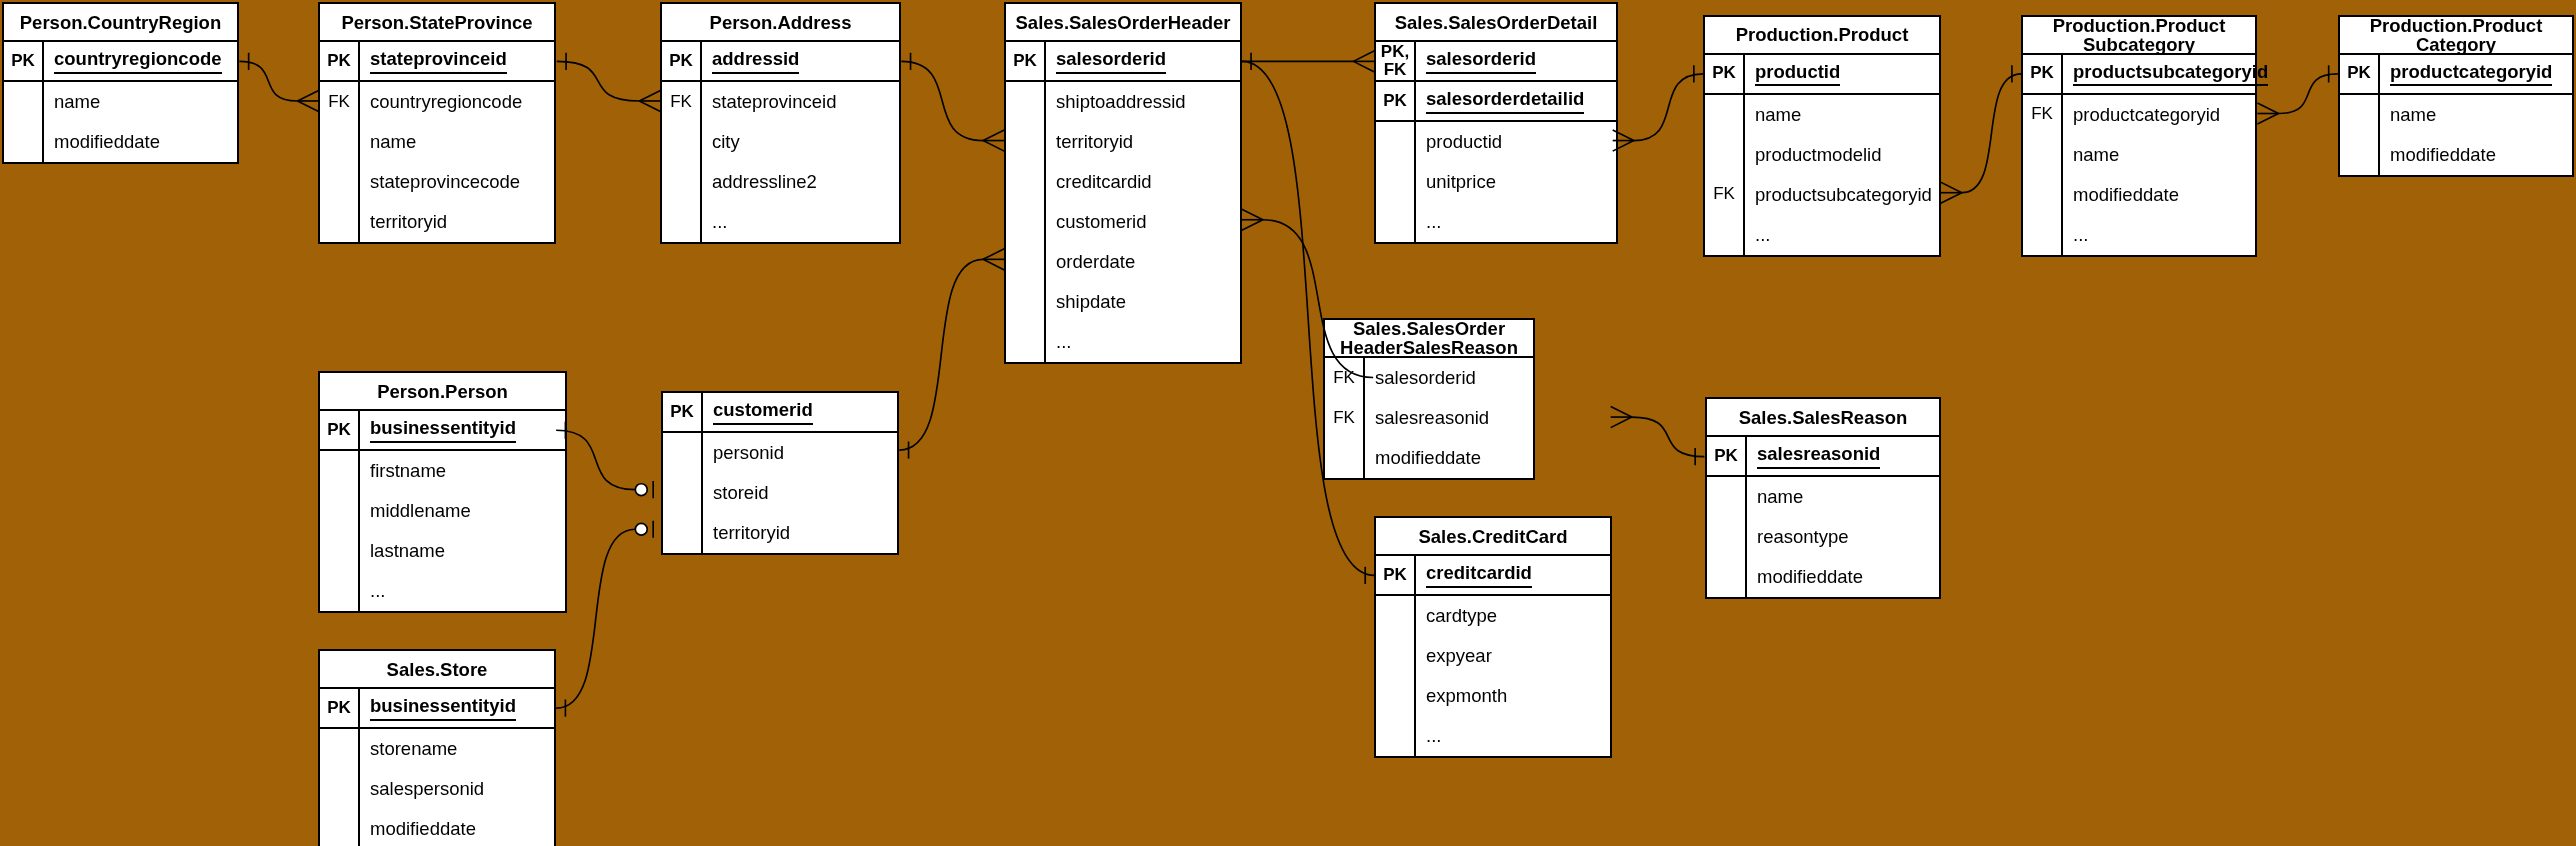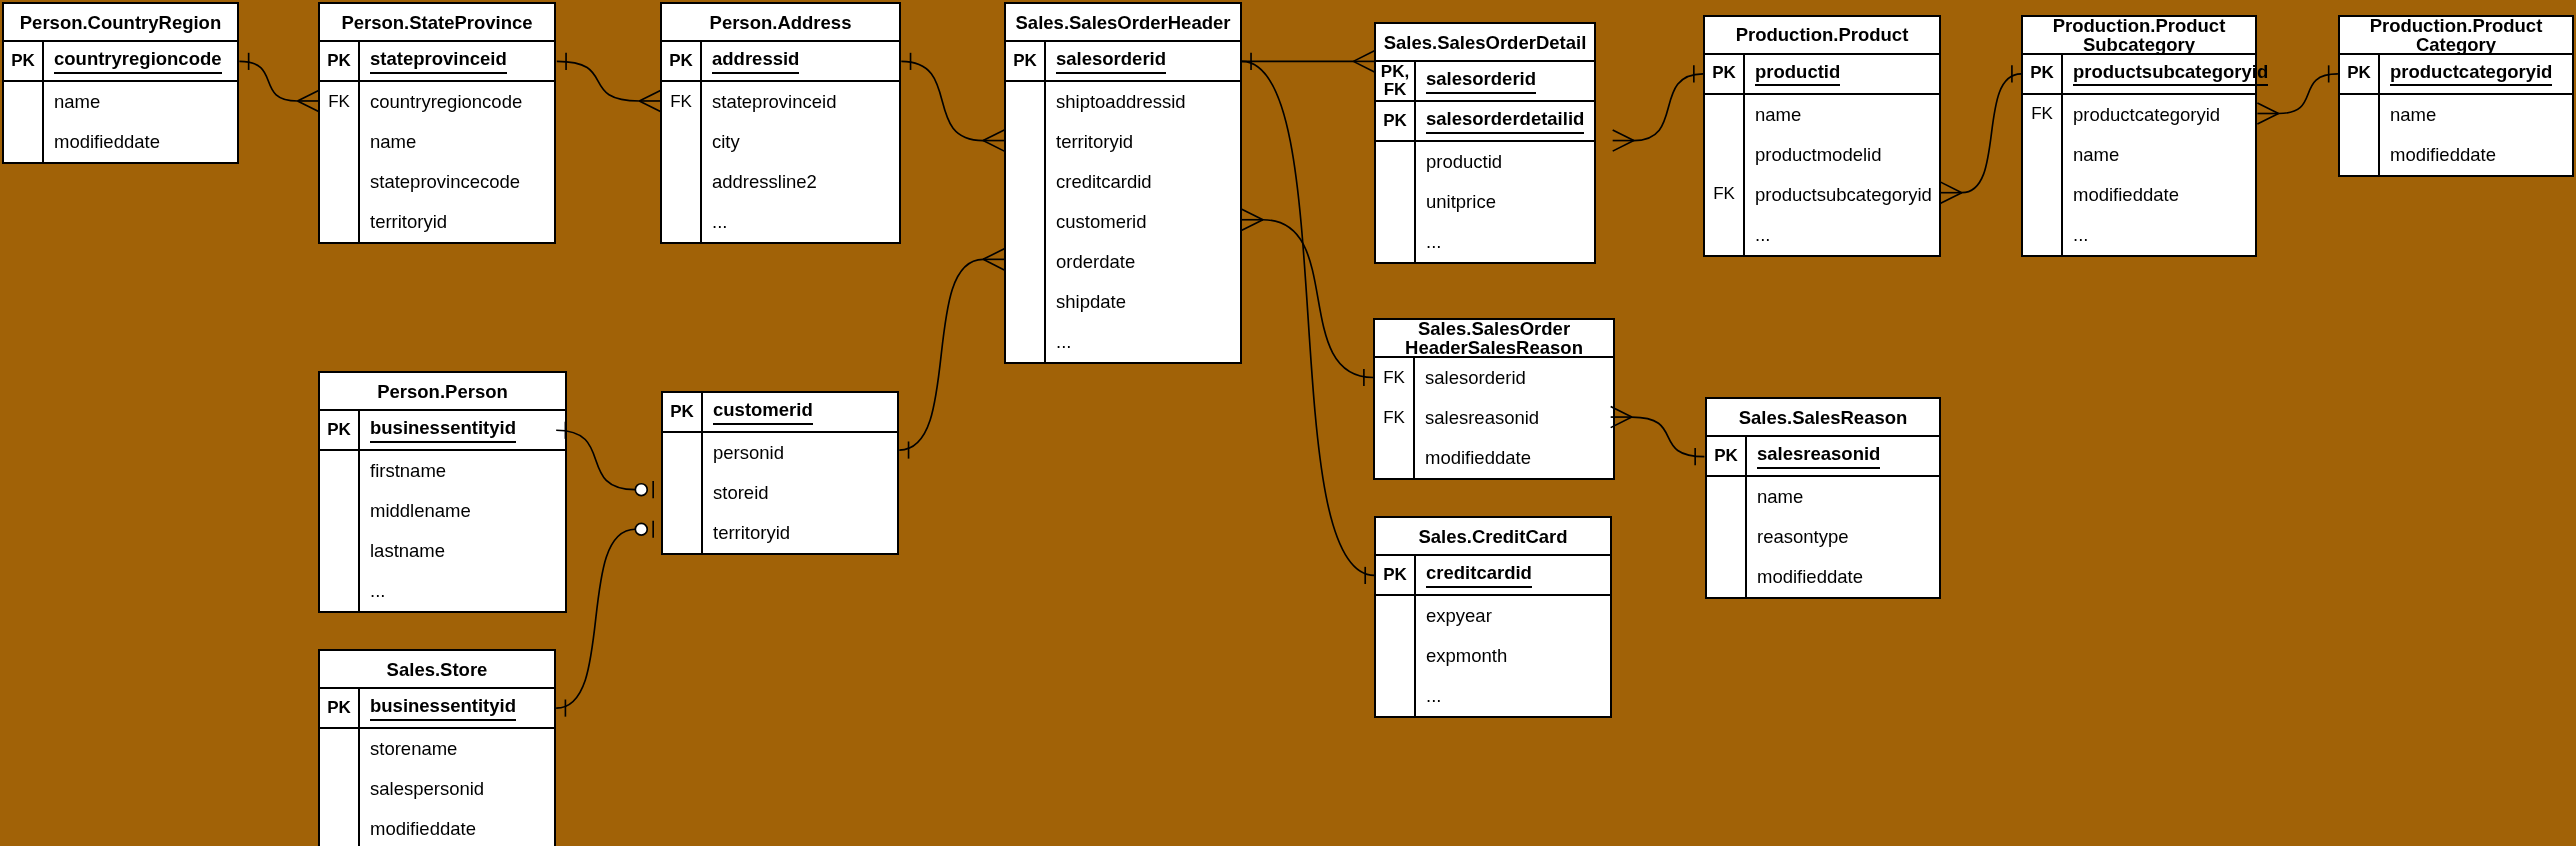--- a/index.html
+++ b/index.html
@@ -163,21 +163,21 @@
             <span>shipdate</span>
           </div>
         </div>
         <div class="row">
           <div class="key"></div>
           <div class="fld">
             <span>...</span>
           </div>
         </div>
       </div>
-      <div class="entity" style="left: 1374px; top: 2px; width: 222px; margin-top: 20px;">
+      <div class="entity" style="left: 1374px; top: 2px; width: 244px;">
         <div class="title">Sales.SalesOrderDetail</div>
         <div class="row sep">
           <div class="key bold">PK,
 FK</div>
           <div class="fld">
             <span class="pkname">salesorderid</span>
           </div>
         </div>
         <div class="row sep">
           <div class="key bold">PK</div>
@@ -345,21 +345,21 @@
             <span>storeid</span>
           </div>
         </div>
         <div class="row">
           <div class="key"></div>
           <div class="fld">
             <span>territoryid</span>
           </div>
         </div>
       </div>
-      <div class="entity" style="left: 1373px; top: 318px; width: 242px;">
+      <div class="entity" style="left: 1323px; top: 318px; width: 212px;">
         <div class="title">Sales.SalesOrder
 HeaderSalesReason</div>
         <div class="row">
           <div class="key">FK</div>
           <div class="fld">
             <span>salesorderid</span>
           </div>
         </div>
         <div class="row">
           <div class="key">FK</div>
@@ -400,20 +400,26 @@
             <span>modifieddate</span>
           </div>
         </div>
       </div>
       <div class="entity" style="left: 1374px; top: 516px; width: 238px;">
         <div class="title">Sales.CreditCard</div>
         <div class="row sep">
           <div class="key bold">PK</div>
           <div class="fld">
             <span class="pkname">creditcardid</span>
+          </div>
+        </div>
+        <div class="row">
+          <div class="key"></div>
+          <div class="fld">
+            <span>cardtype</span>
           </div>
         </div>
         <div class="row">
           <div class="key"></div>
           <div class="fld">
             <span>expyear</span>
           </div>
         </div>
         <div class="row">
           <div class="key"></div>

